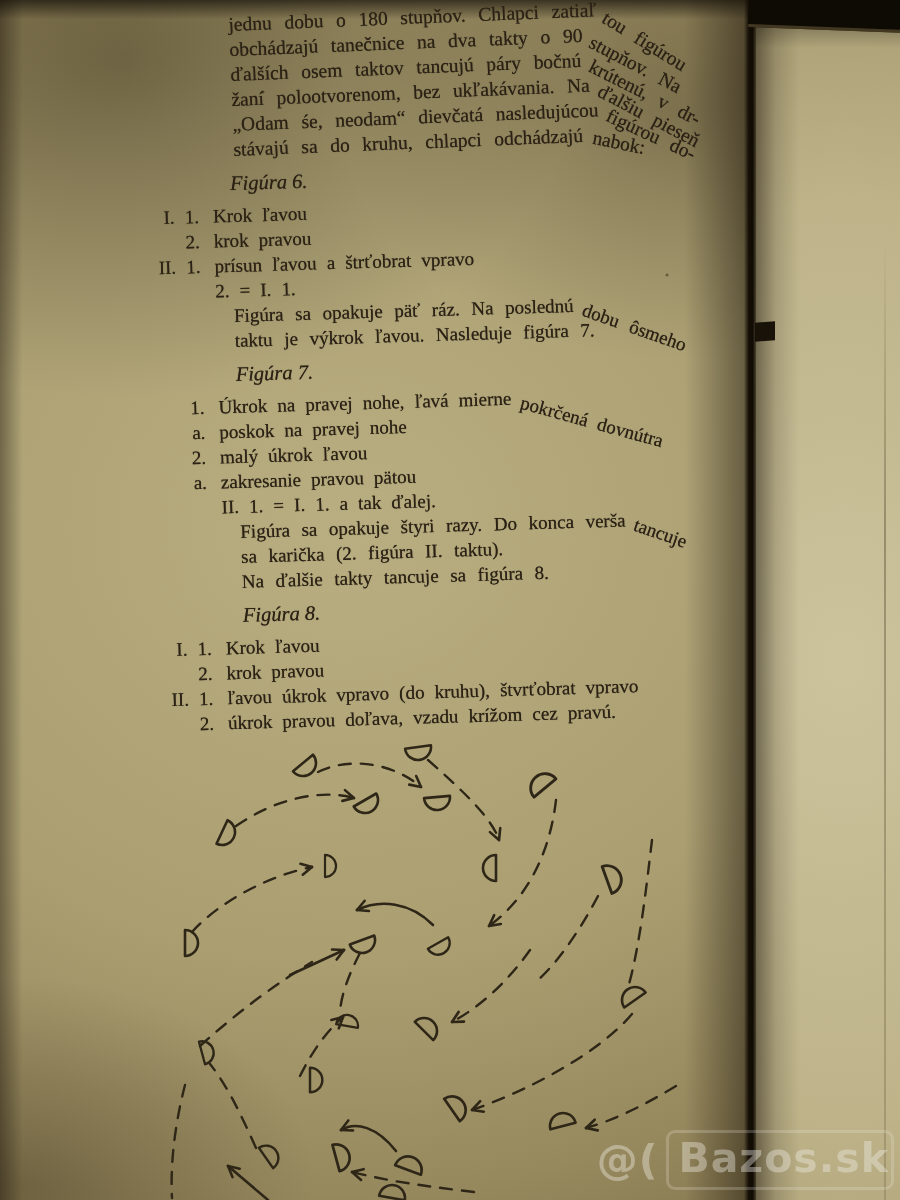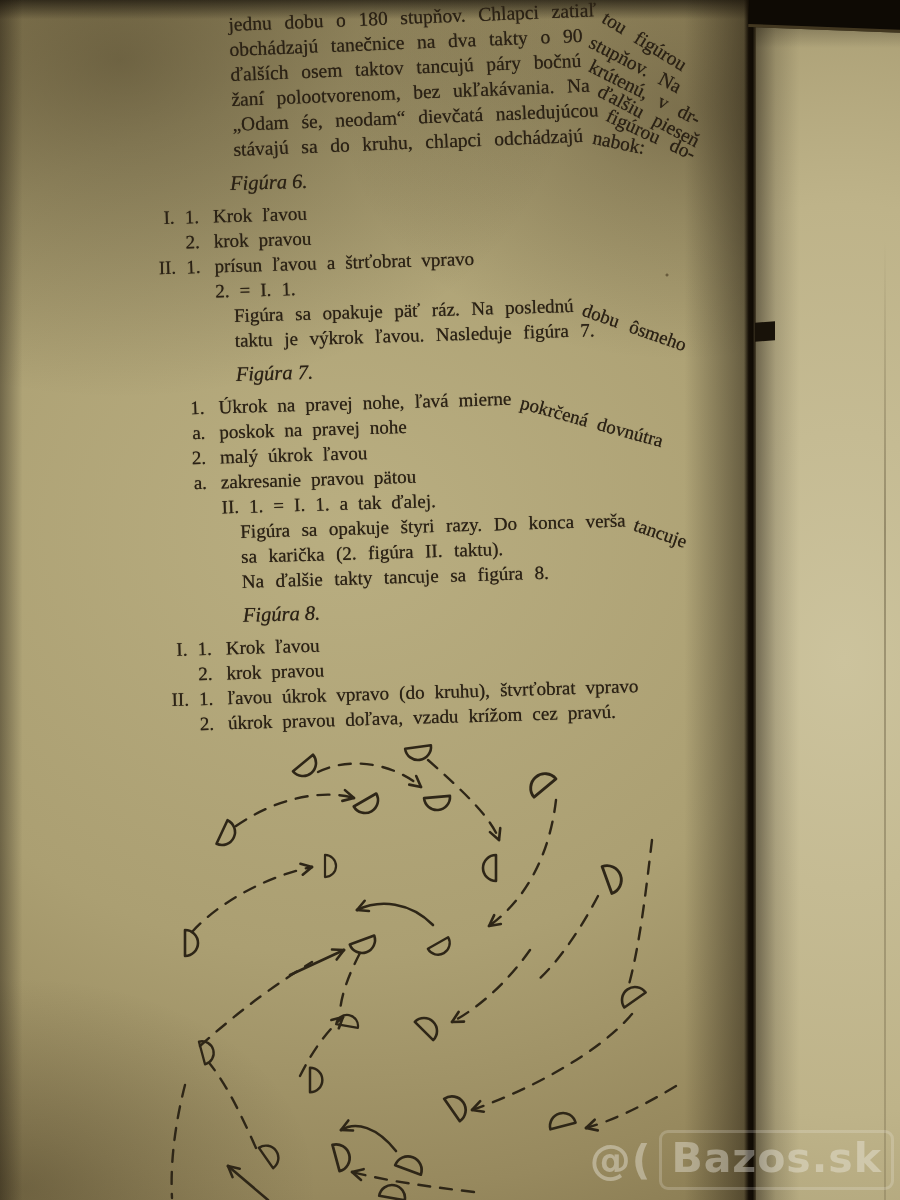--- a/index.html
+++ b/index.html
@@ -65,21 +65,21 @@
   .diagram{position:absolute;left:0;top:0;z-index:2;pointer-events:none;}
   .dancer{fill:none;stroke:#2e2617;stroke-width:2.6px;stroke-linejoin:round;}
   .dashed{fill:none;stroke:#2e2617;stroke-width:2.4px;stroke-dasharray:12 10;stroke-linecap:round;}
   .solid{fill:none;stroke:#2e2617;stroke-width:2.6px;stroke-linecap:round;}
   .arrowhead{fill:none;stroke:#2e2617;stroke-width:2.6px;stroke-linecap:round;}
 
   
   .watermark{position:absolute;right:6px;bottom:10px;z-index:50;display:flex;align-items:center;gap:8px;
     font-family:"DejaVu Sans","Liberation Sans",sans-serif;font-weight:bold;font-size:41px;
     color:rgba(240,238,230,0.40);letter-spacing:1px;}
-  .watermark .site{border:3px solid rgba(240,238,230,0.22);border-radius:9px;padding:1px 9px 5px 9px;}
+  .watermark .site{border:3px solid rgba(240,238,230,0.22);border-radius:9px;padding:1px 2px 5px 9px;}
 </style>
 </head>
 <body>
 
 <div class="screen">
 
   <div class="main-page">
     <div class="page-text">
 
       <div class="intro">

